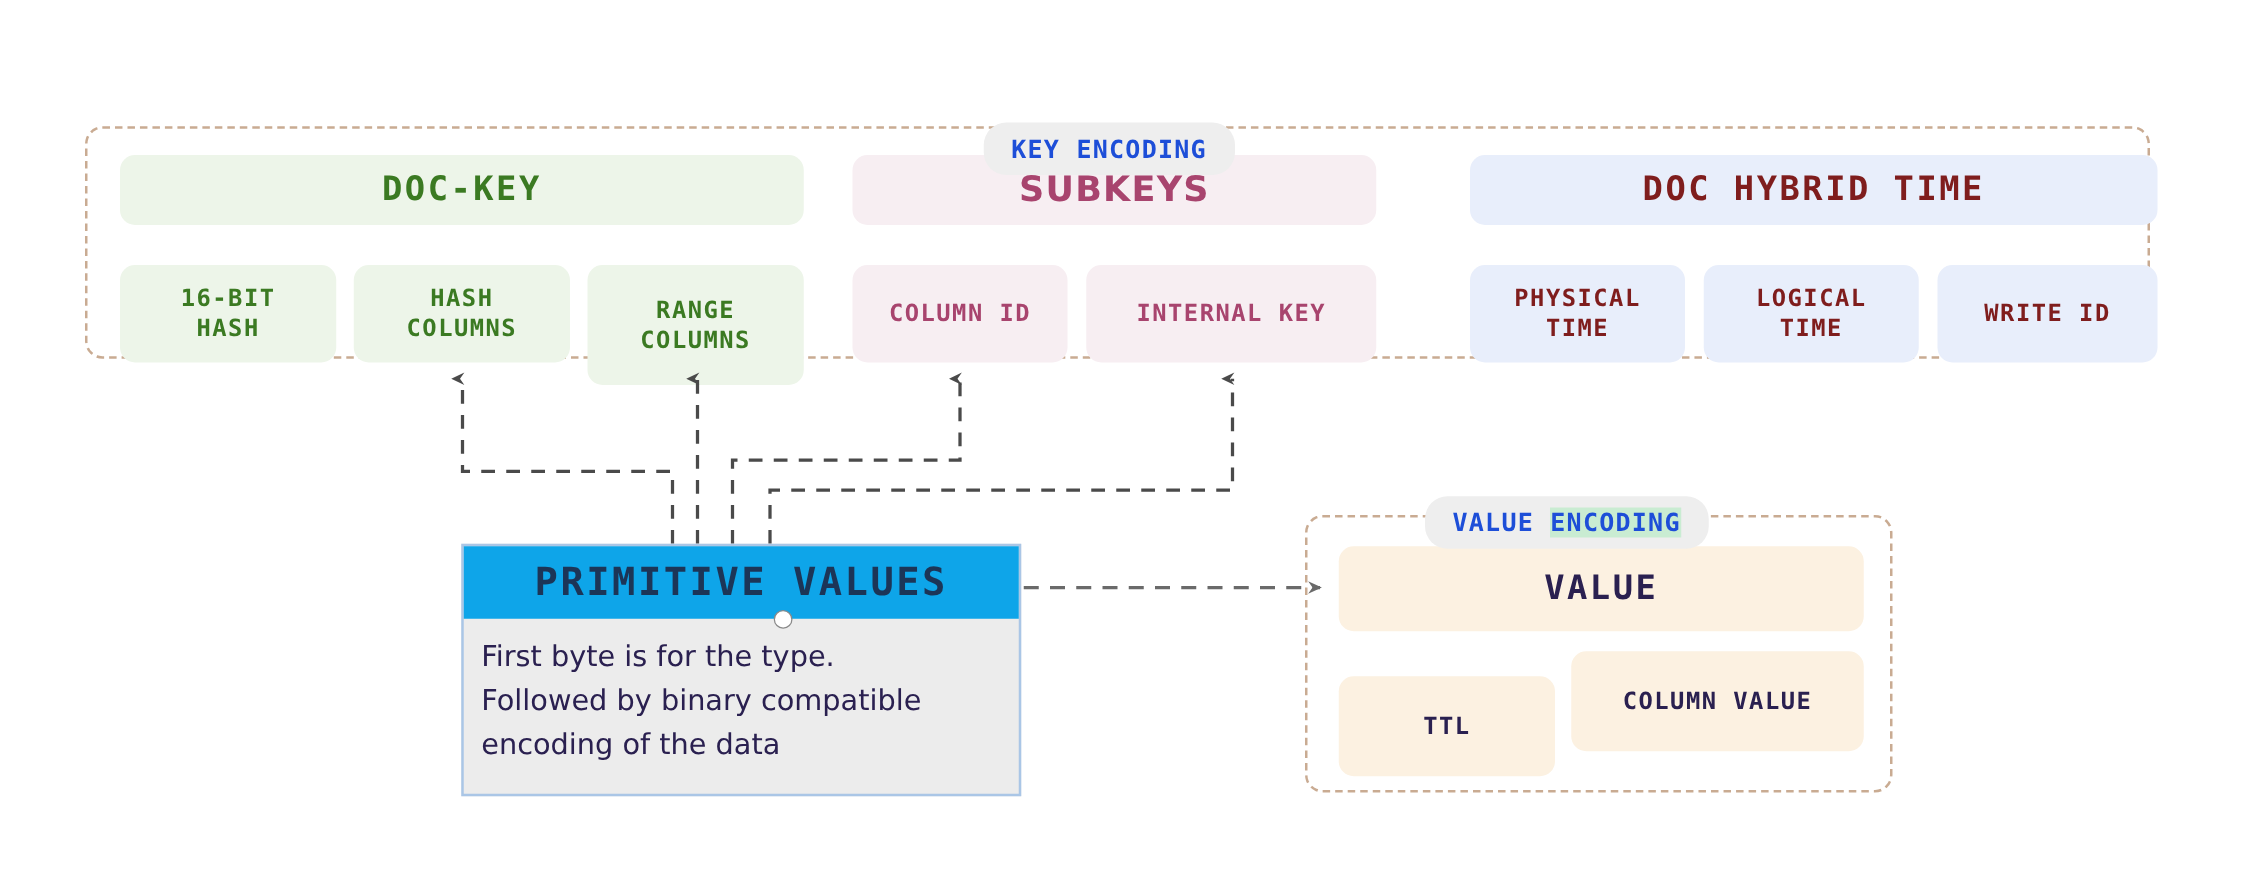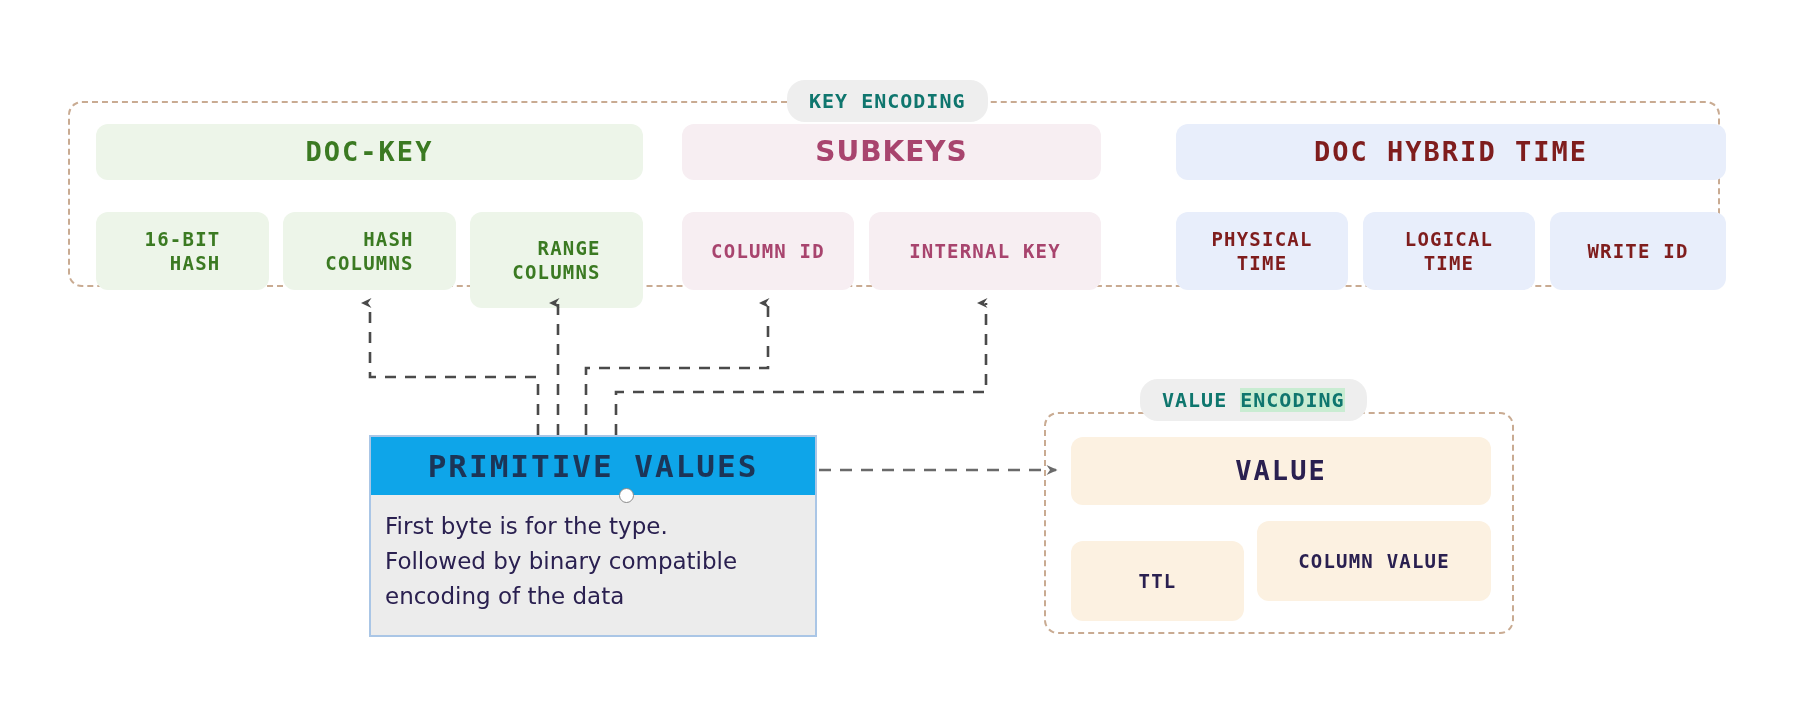--- a/index.html
+++ b/index.html
@@ -23,49 +23,50 @@
     position: absolute;
     border: 2px dashed #c9ab92;
     border-radius: 14px;
     box-sizing: border-box;
     background: transparent;
   }
   .group-label {
     position: absolute;
     background: #eeeeee;
     border-radius: 18px;
-    color: #0f766e;
+    color: #1d4ed8;
     font-family: "DejaVu Sans Mono", monospace;
     font-weight: bold;
     font-size: 20px;
     letter-spacing: 1px;
     padding: 9px 22px;
     white-space: nowrap;
     z-index: 6;
+    margin-top: 18px;
   }
   .hl-green { background: #c9ecd2; }
 
   
   .pill {
     position: absolute;
     border-radius: 12px;
     box-sizing: border-box;
     display: flex;
     align-items: center;
     justify-content: center;
     text-align: center;
     font-family: "DejaVu Sans Mono", monospace;
     font-weight: bold;
     line-height: 1.28;
     white-space: pre-line;
     z-index: 3;
   }
 
   
-  .theme-green   { background: #edf5e9; color: #3b7a22; text-align: right; }
+  .theme-green   { background: #edf5e9; color: #3b7a22; }
   .theme-pink    { background: #f7eef2; color: #a8446e; }
   .theme-blue    { background: #e8eefb; color: #7f1d1d; margin-left: 36px; }
   .theme-cream   { background: #fcf1e1; color: #2a2050; }
 
   .hdr  { font-size: 27px; letter-spacing: 2px; }
   .leaf { font-size: 19px; letter-spacing: 1.2px; }
 
   
   .sans-hdr { font-family: "DejaVu Sans", sans-serif; font-size: 28px; letter-spacing: 1px; }
 

